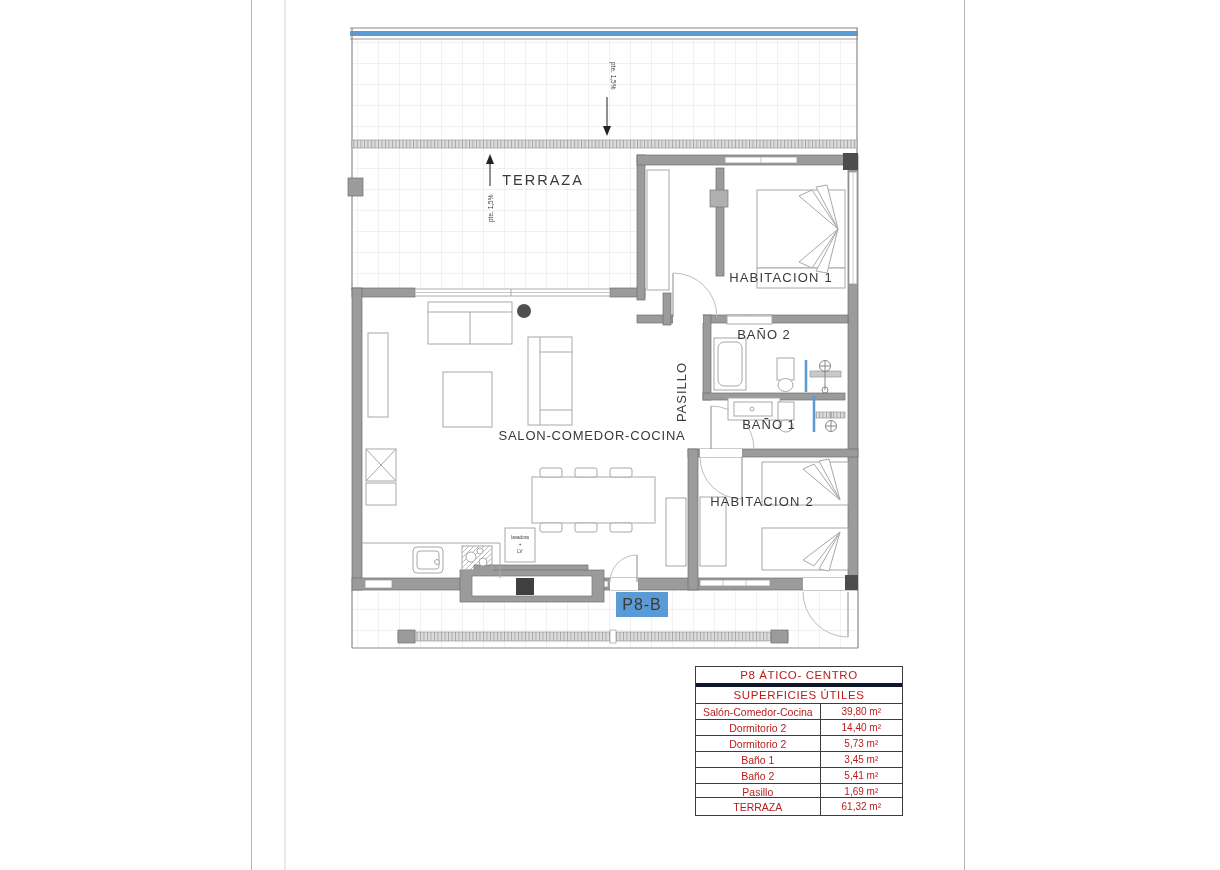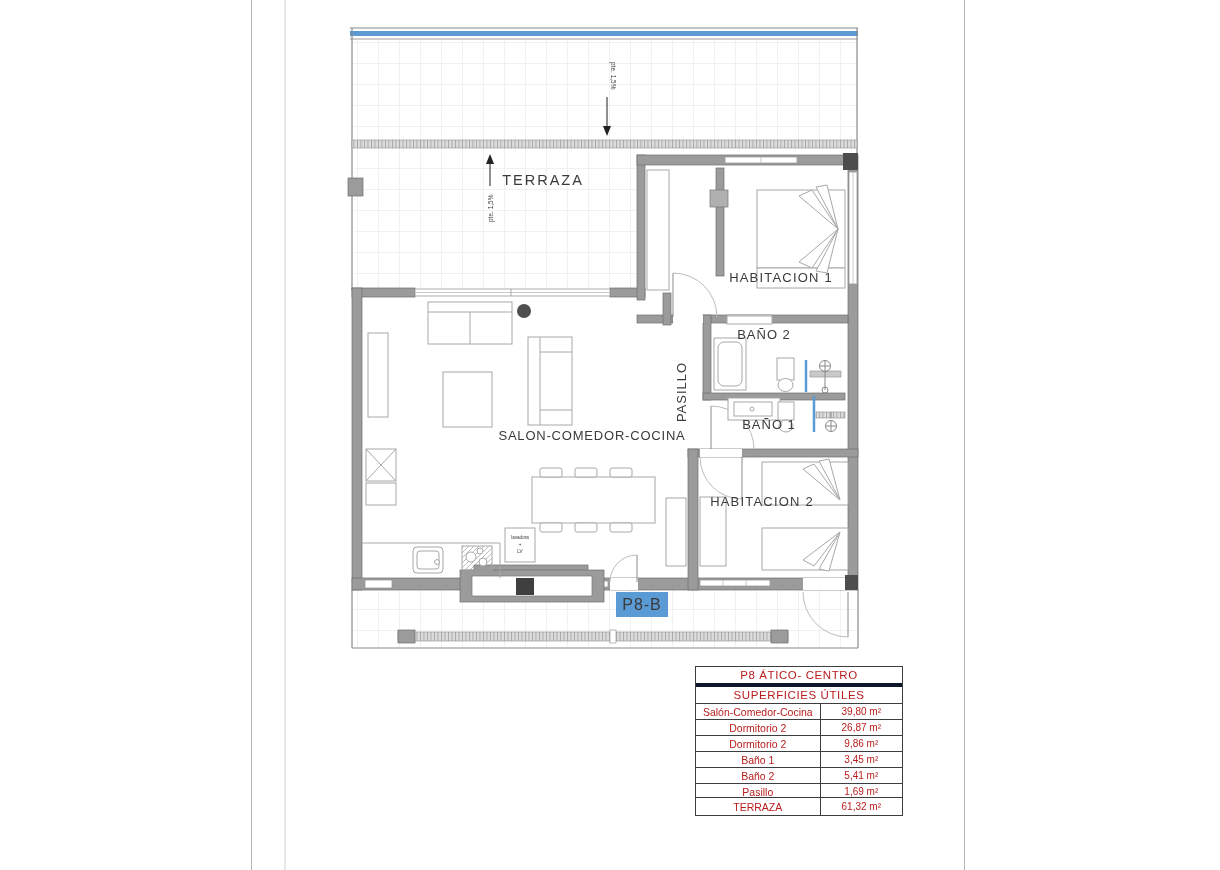--- a/index.html
+++ b/index.html
@@ -291,25 +291,25 @@
 
   <div class="area-table" style="top:666px">
     <div class="tbl-head">P8 ÁTICO- CENTRO</div>
     <div class="tbl-head">SUPERFICIES ÚTILES</div>
     <div class="tbl-row">
       <div class="cell-l">Salón-Comedor-Cocina</div>
       <div class="cell-r">39,80 m²</div>
     </div>
     <div class="tbl-row">
       <div class="cell-l">Dormitorio 2</div>
-      <div class="cell-r">26,87 m²</div>
+      <div class="cell-r">14,40 m²</div>
     </div>
     <div class="tbl-row">
       <div class="cell-l">Dormitorio 2</div>
-      <div class="cell-r">9,86 m²</div>
+      <div class="cell-r">5,73 m²</div>
     </div>
     <div class="tbl-row">
       <div class="cell-l">Baño 1</div>
       <div class="cell-r">3,45 m²</div>
     </div>
     <div class="tbl-row">
       <div class="cell-l">Baño 2</div>
       <div class="cell-r">5,41 m²</div>
     </div>
     <div class="tbl-row">

